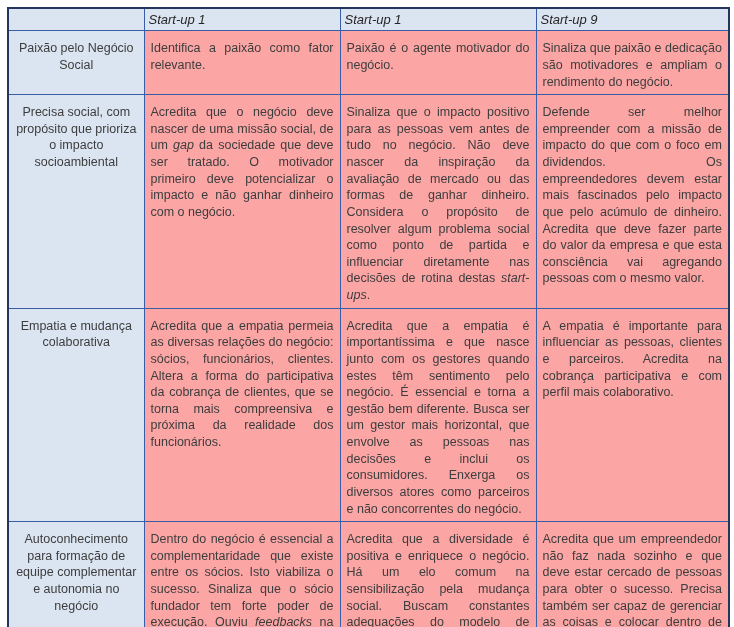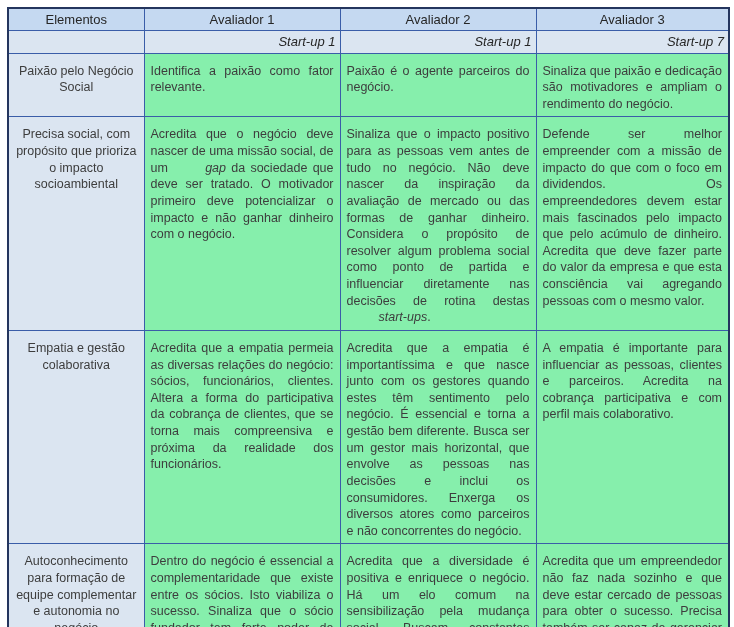--- a/index.html
+++ b/index.html
@@ -35,83 +35,77 @@
   tr.hdr-row-1 td {
     background: #c5d9f1;
     text-align: center;
     vertical-align: middle;
     color: #262626;
     font-size: 13px;
     padding: 2px 4px;
   }
   tr.hdr-row-2 td {
     background: #dbe5f1;
-    text-align: right;
+    text-align: left;
     vertical-align: middle;
     color: #262626;
     font-size: 13px;
     font-style: italic;
     padding: 2px 4px;
   }
   
   td.elemento-cell {
     background: #dbe5f1;
     text-align: center;
     color: #333333;
     padding: 4px 8px;
   }
   
   td.desc-cell {
-    background: #86efac;
+    background: #fca5a5;
     text-align: justify;
     text-justify: inter-word;
   }
-  td.desc-cell i { font-style: italic; margin-left: 32px; }
+  td.desc-cell i { font-style: italic; }
 </style>
 </head>
 <body>
 
 <div class="page">
   <table class="eval-table">
     <colgroup>
       <col style="width:136px">
       <col style="width:196px">
       <col style="width:196px">
       <col style="width:193px">
     </colgroup>
     <tbody>
-      <tr class="hdr-row-1" style="height:20px">
-        <td>Elementos</td>
-        <td>Avaliador 1</td>
-        <td>Avaliador 2</td>
-        <td>Avaliador 3</td>
-      </tr>
       <tr class="hdr-row-2" style="height:21px">
         <td></td>
         <td>Start-up 1</td>
         <td>Start-up 1</td>
-        <td>Start-up 7</td>
+        <td>Start-up 9</td>
       </tr>
 
       <tr style="height:61px">
         <td class="elemento-cell">Paixão pelo Negócio Social</td>
         <td class="desc-cell">Identifica a paixão como fator relevante.</td>
-        <td class="desc-cell">Paixão é o agente parceiros do negócio.</td>
+        <td class="desc-cell">Paixão é o agente motivador do negócio.</td>
         <td class="desc-cell">Sinaliza que paixão e dedicação são motivadores e ampliam o rendimento do negócio.</td>
       </tr>
 
       <tr style="height:175px">
         <td class="elemento-cell">Precisa social, com propósito que prioriza o impacto socioambiental</td>
         <td class="desc-cell">Acredita que o negócio deve nascer de uma missão social, de um <i>gap</i> da sociedade que deve ser tratado. O motivador primeiro deve potencializar o impacto e não ganhar dinheiro com o negócio.</td>
         <td class="desc-cell">Sinaliza que o impacto positivo para as pessoas vem antes de tudo no negócio. Não deve nascer da inspiração da avaliação de mercado ou das formas de ganhar dinheiro. Considera o propósito de resolver algum problema social como ponto de partida e influenciar diretamente nas decisões de rotina destas <i>start-ups</i>.</td>
         <td class="desc-cell">Defende ser melhor empreender com a missão de impacto do que com o foco em dividendos. Os empreendedores devem estar mais fascinados pelo impacto que pelo acúmulo de dinheiro. Acredita que deve fazer parte do valor da empresa e que esta consciência vai agregando pessoas com o mesmo valor.</td>
       </tr>
 
       <tr style="height:184px">
-        <td class="elemento-cell">Empatia e gestão colaborativa</td>
+        <td class="elemento-cell">Empatia e mudança colaborativa</td>
         <td class="desc-cell">Acredita que a empatia permeia as diversas relações do negócio: sócios, funcionários, clientes. Altera a forma do participativa da cobrança de clientes, que se torna mais compreensiva e próxima da realidade dos funcionários.</td>
         <td class="desc-cell">Acredita que a empatia é importantíssima e que nasce junto com os gestores quando estes têm sentimento pelo negócio. É essencial e torna a gestão bem diferente. Busca ser um gestor mais horizontal, que envolve as pessoas nas decisões e inclui os consumidores. Enxerga os diversos atores como parceiros e não concorrentes do negócio.</td>
         <td class="desc-cell">A empatia é importante para influenciar as pessoas, clientes e parceiros. Acredita na cobrança participativa e com perfil mais colaborativo.</td>
       </tr>
 
       <tr style="height:152px">
         <td class="elemento-cell">Autoconhecimento para formação de equipe complementar e autonomia no negócio</td>
         <td class="desc-cell">Dentro do negócio é essencial a complementaridade que existe entre os sócios. Isto viabiliza o sucesso. Sinaliza que o sócio fundador tem forte poder de execução. Ouviu <i>feedbacks</i> na incubação e foi capaz de buscar sócios para complementá-lo, de forma a fazer o negócio viável.</td>
         <td class="desc-cell">Acredita que a diversidade é positiva e enriquece o negócio. Há um elo comum na sensibilização pela mudança social. Buscam constantes adequações do modelo de negócio ao mercado.</td>
         <td class="desc-cell">Acredita que um empreendedor não faz nada sozinho e que deve estar cercado de pessoas para obter o sucesso. Precisa também ser capaz de gerenciar as coisas e colocar dentro de uma visão de equilíbrio e futuro.</td>

